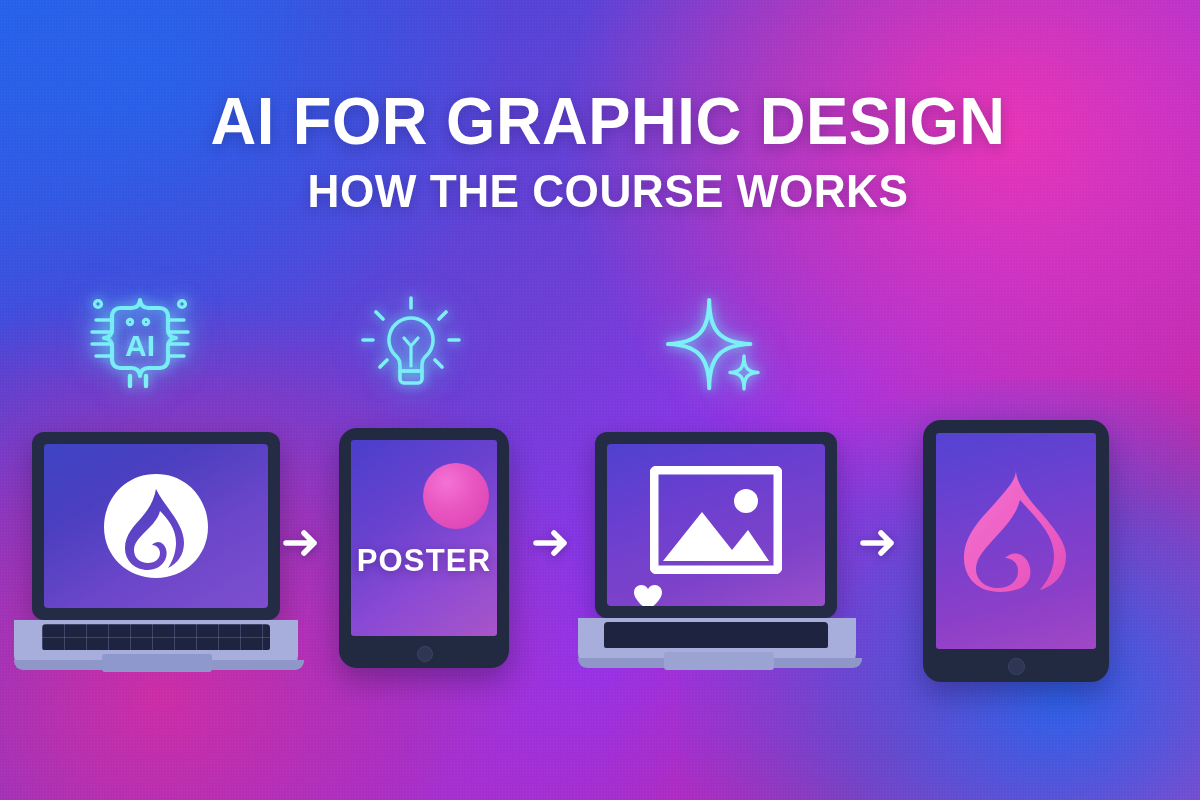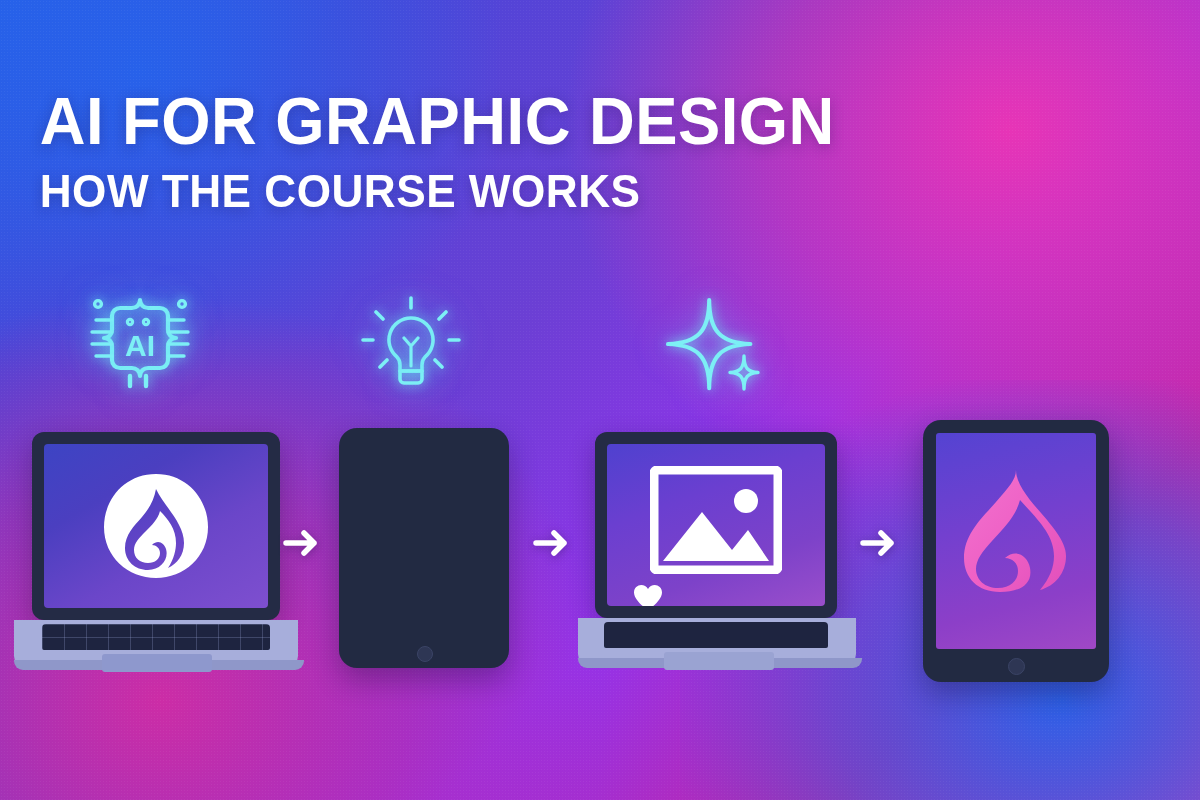--- a/index.html
+++ b/index.html
@@ -61,20 +61,21 @@
     background-size: 3px 3px, 4px 4px;
     background-position: 0 0, 2px 1px;
     pointer-events: none;
   }
 
   
   .title-block {
     position: absolute;
     top: 88px;
     left: 0; right: 0;
+    text-align: center;
     z-index: 6;
     padding-left: 16px;
   }
   .title-main {
     margin: 0;
     font-size: 66px;
     line-height: 1.0;
     font-weight: 700;
     letter-spacing: 0.5px;
     color: #ffffff;
@@ -273,20 +274,24 @@
   </div>
 
   <div class="arrow" style="left:278px; top:520px;">
     <svg width="46" height="46" viewBox="0 0 46 46">
       <path d="M8 23 H36 M26 13 L36 23 L26 33"></path>
     </svg>
   </div>
 
   <div class="device" style="left:339px; top:428px; width:170px; height:244px;">
     <div class="tab-body" style="left:0; top:0; width:170px; height:240px;"></div>
+    <div class="tab-screen screen-grad-b" style="left:12px; top:12px; width:146px; height:196px;">
+      <div class="poster-circle" style="left:72px; top:23px; width:66px; height:66px;"></div>
+      <div class="poster-text" style="left:0; top:103px;">POSTER</div>
+    </div>
     <div class="tab-home" style="left:78px; top:218px; width:14px; height:14px;"></div>
   </div>
 
   <div class="arrow" style="left:528px; top:520px;">
     <svg width="46" height="46" viewBox="0 0 46 46">
       <path d="M8 23 H36 M26 13 L36 23 L26 33"></path>
     </svg>
   </div>
 
   <div class="device" style="left:578px; top:432px; width:290px; height:240px;">

